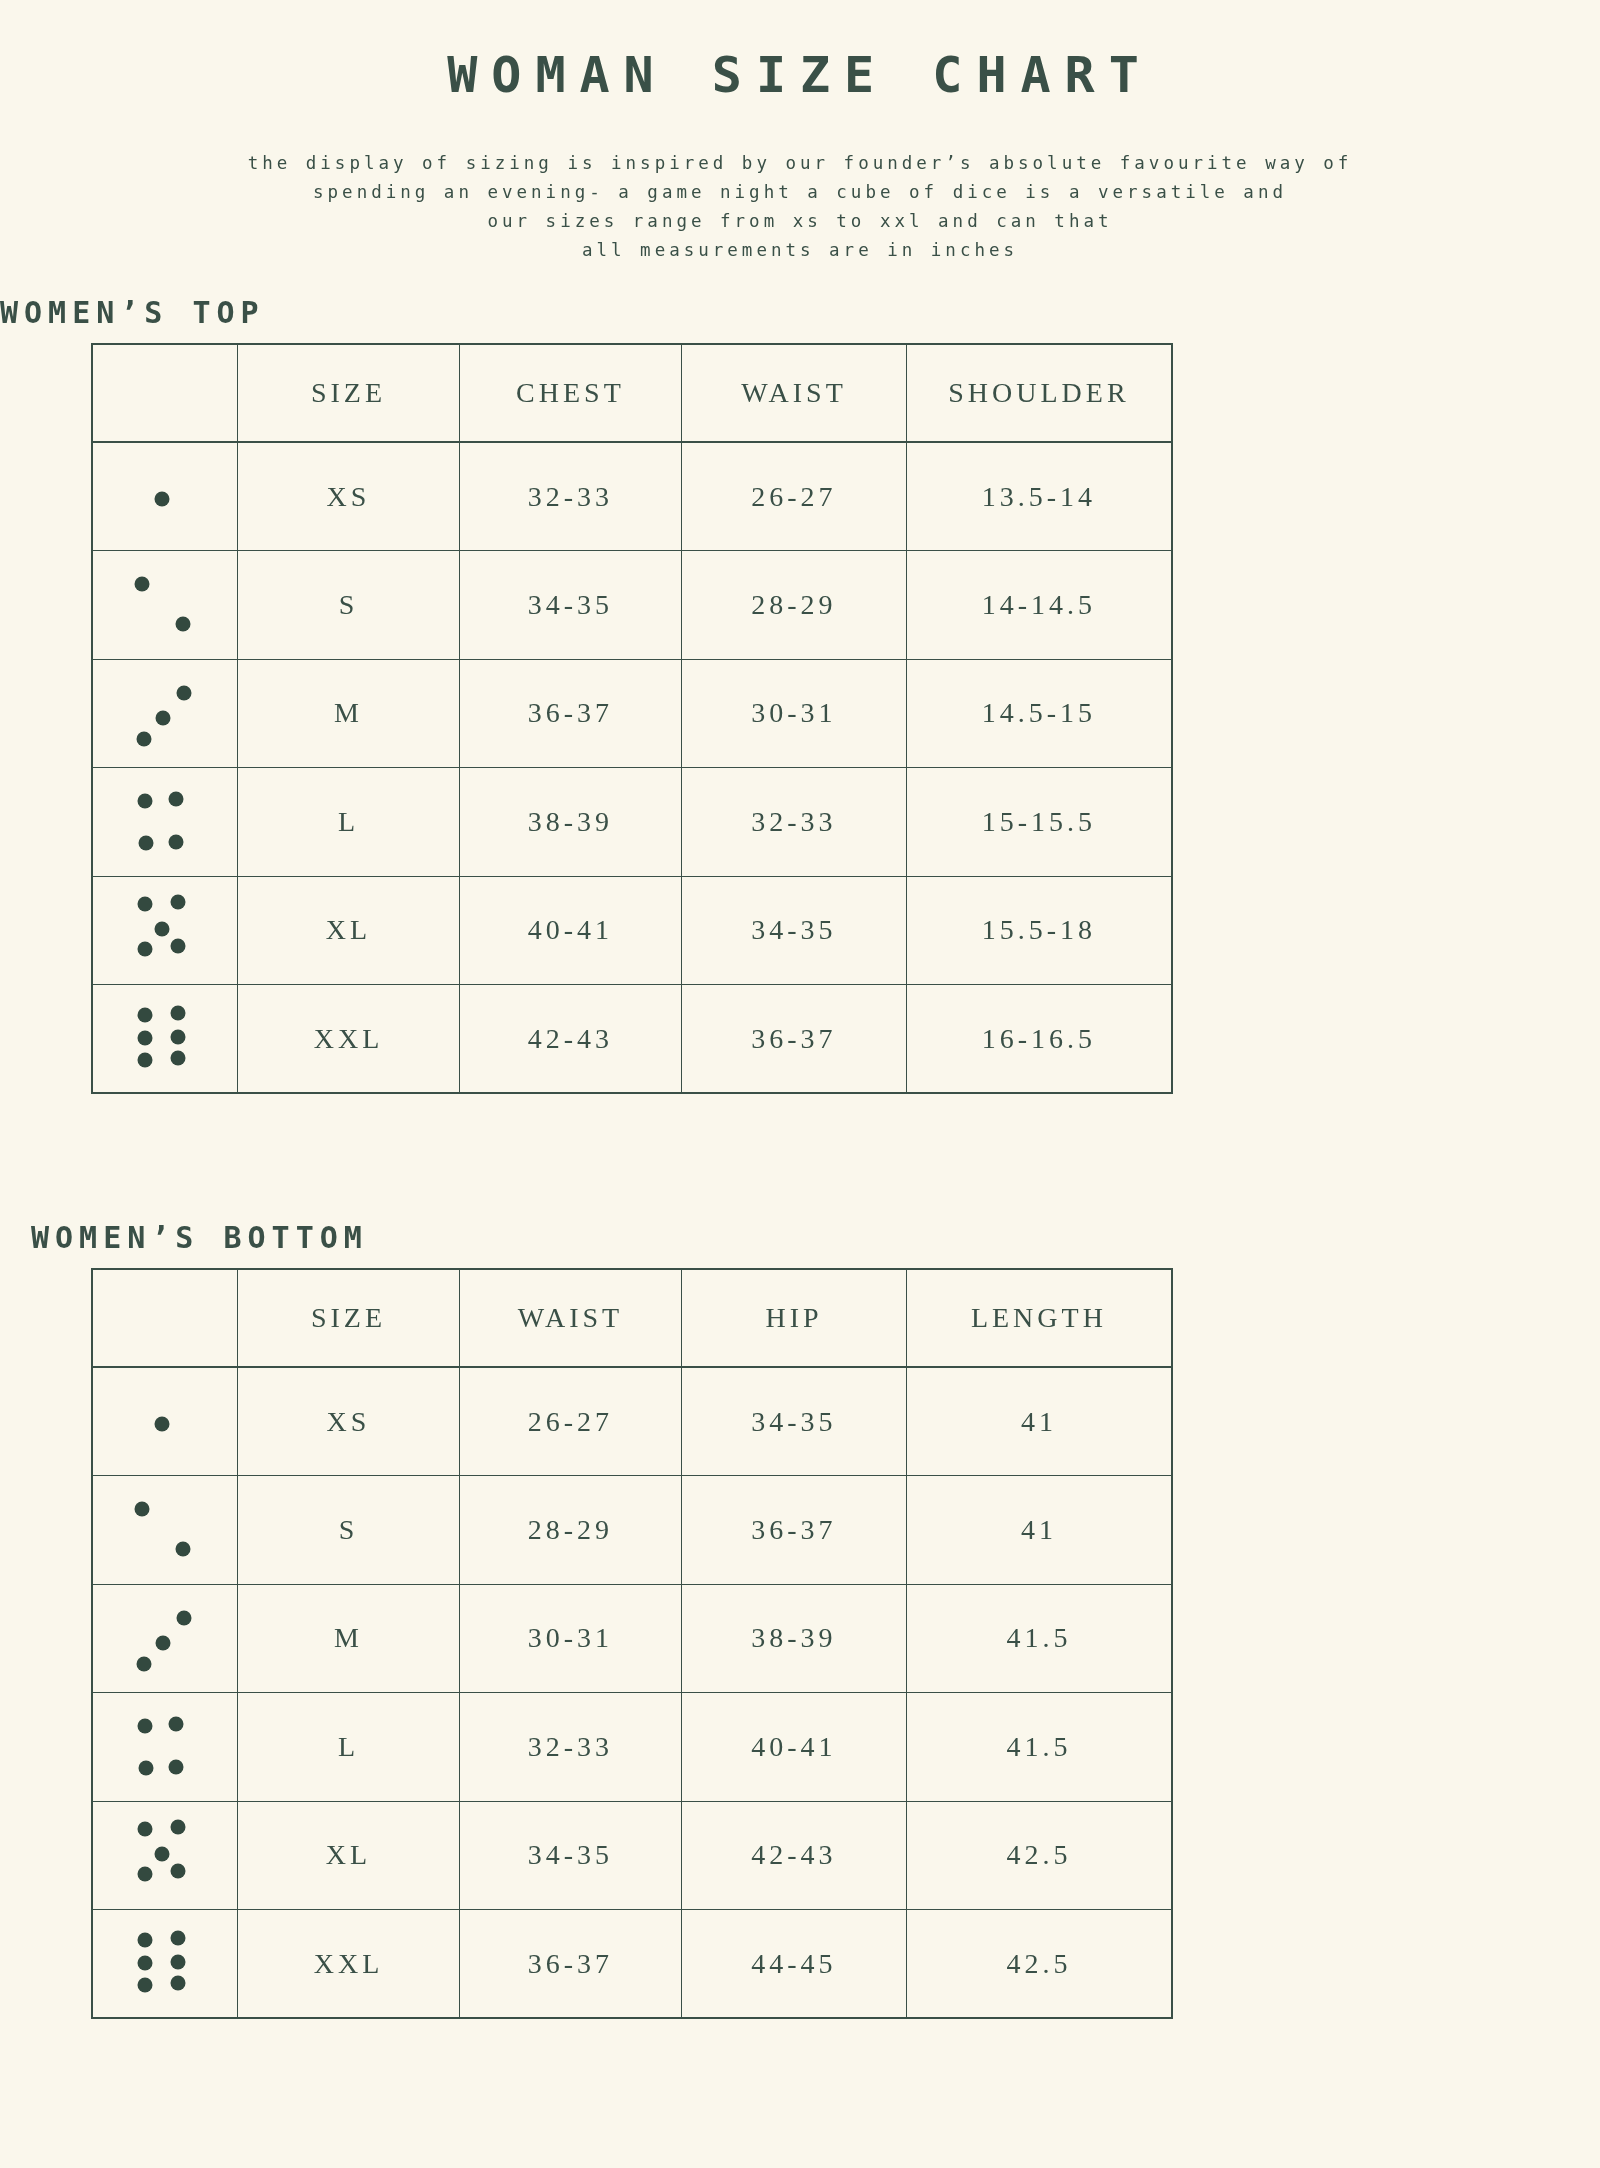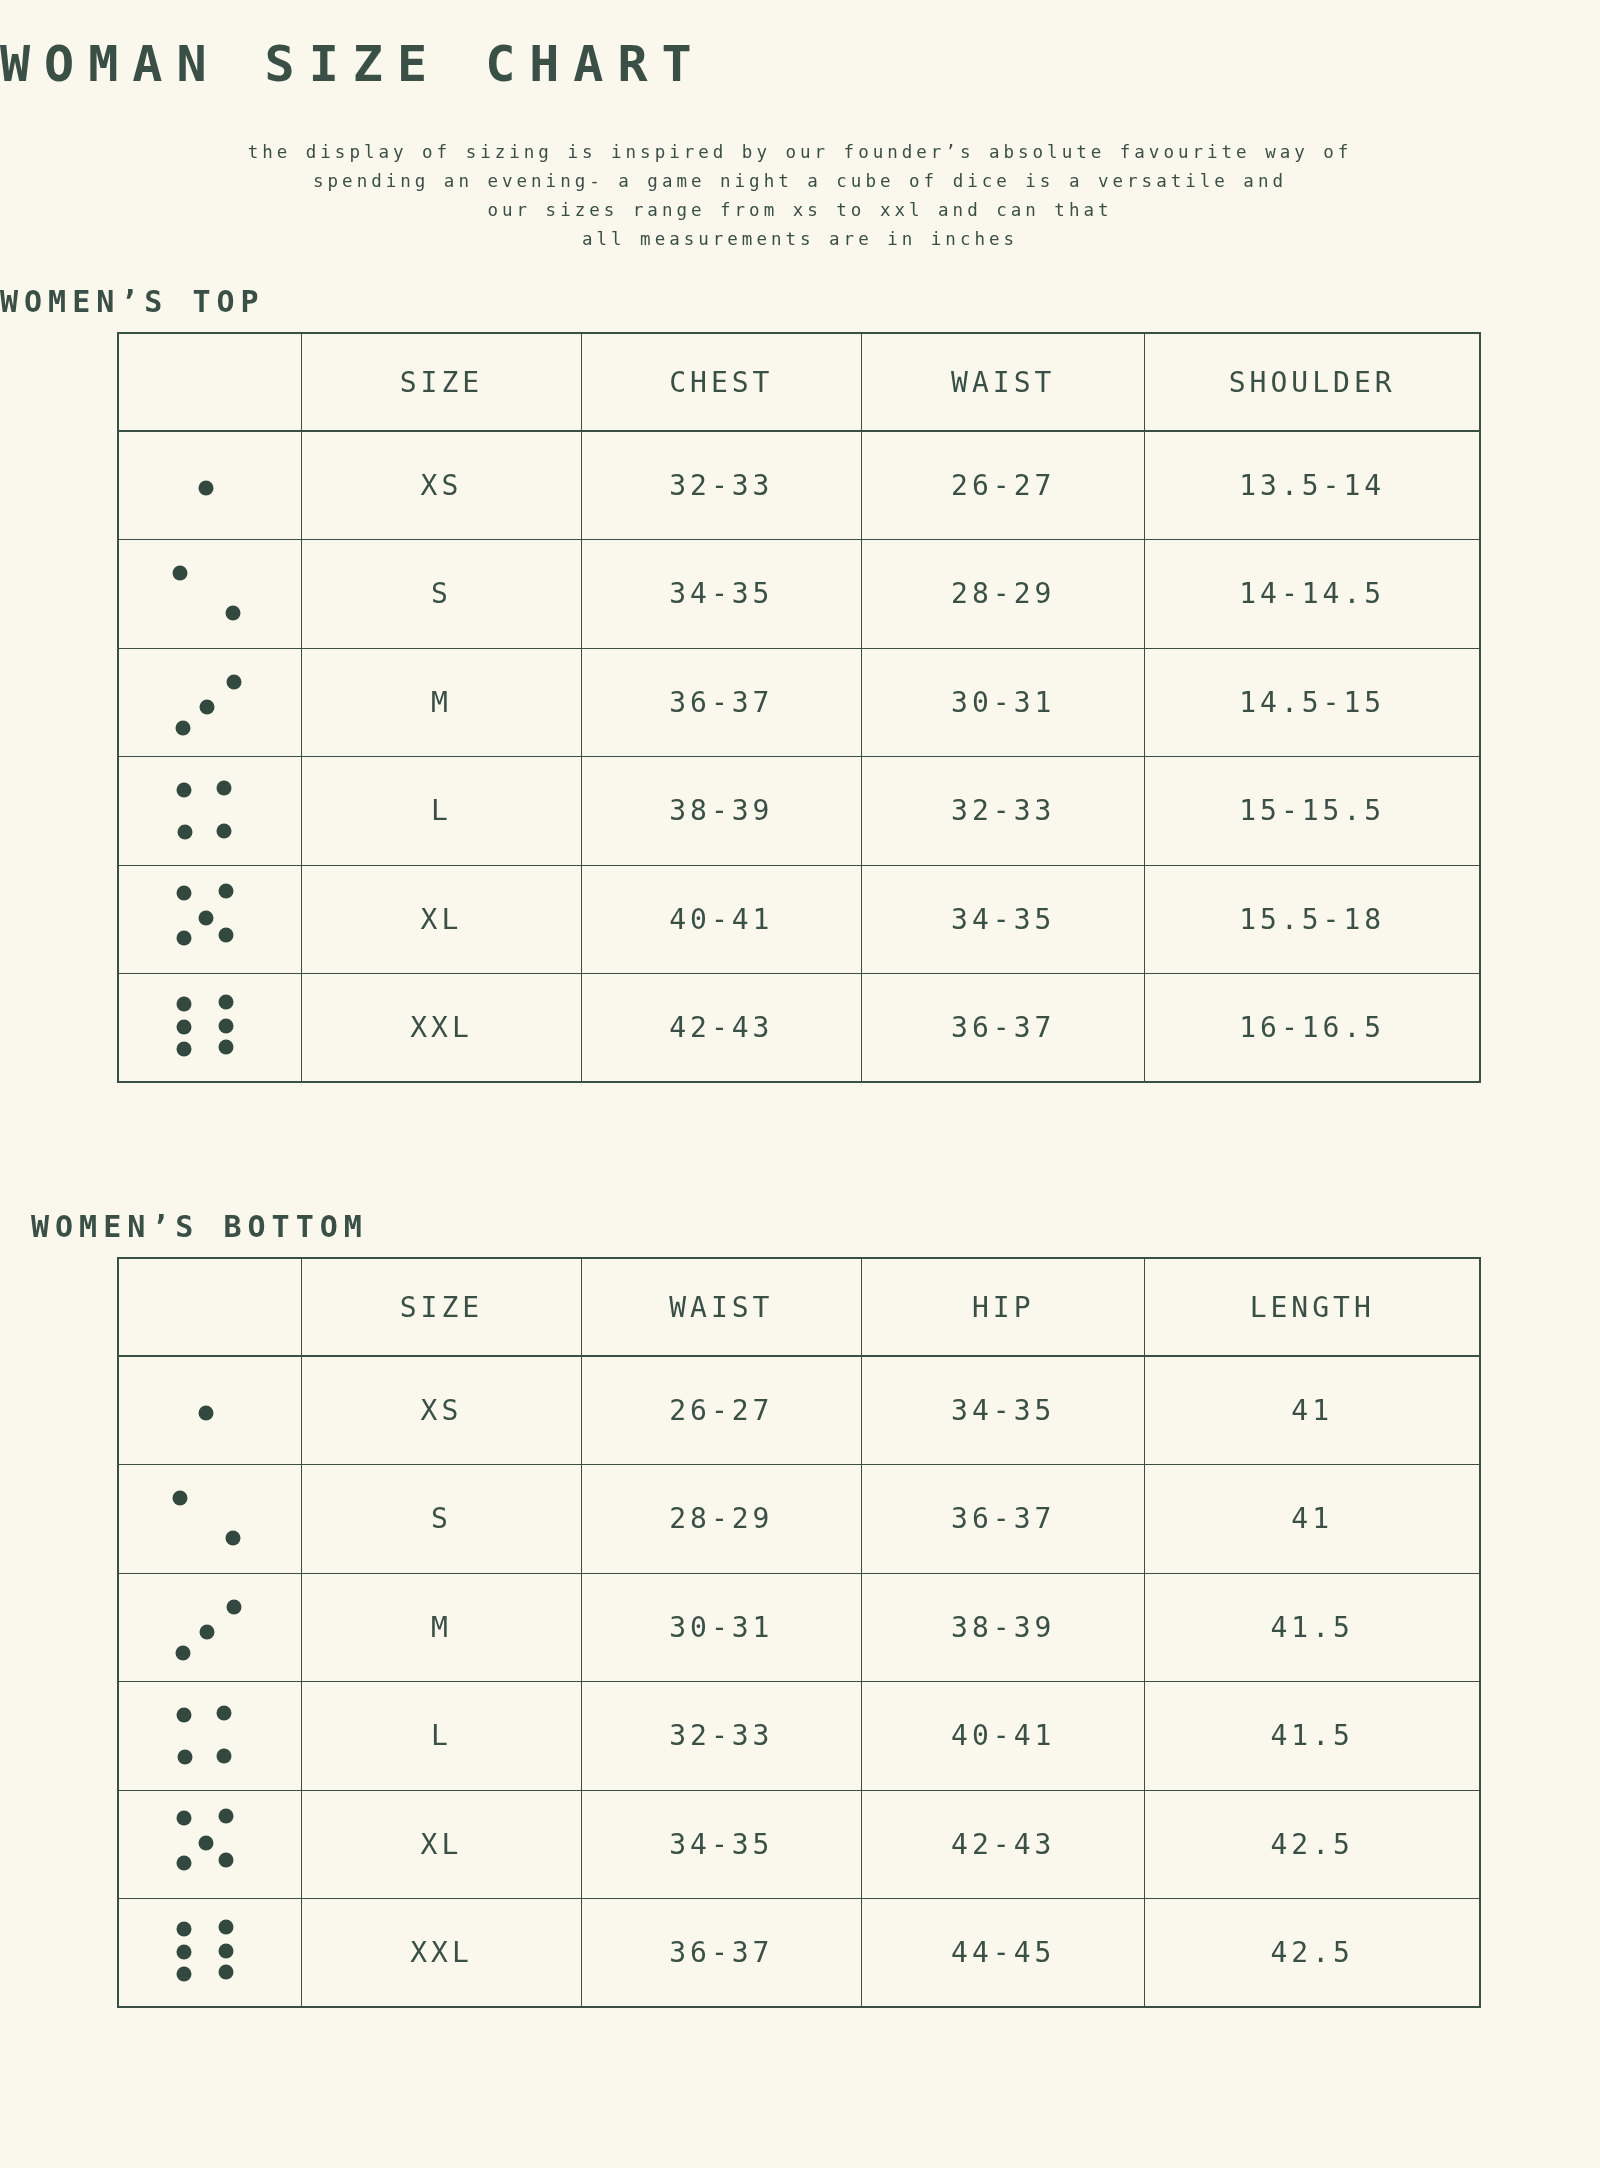--- a/index.html
+++ b/index.html
@@ -10,22 +10,22 @@
   *{margin:0;padding:0;box-sizing:border-box;}
   html,body{background:var(--bg);}
   body{
     width:1600px;height:2168px;
     overflow:hidden;
     font-family:"DejaVu Sans Mono","Liberation Mono",monospace;
     color:var(--ink);
     position:relative;
   }
   .page-title{
-    margin-top:34px;
-    text-align:left;
+    margin-top:45px;
+    text-align:center;
     font-size:50px;
     font-weight:700;
     letter-spacing:14px;
     line-height:60px;
   }
   .intro{
     margin-top:44px;
     text-align:center;
     font-size:17.5px;
     letter-spacing:4px;
@@ -33,25 +33,26 @@
   }
   .section-heading{
     font-size:30px;
     font-weight:700;
     letter-spacing:6px;
     line-height:36px;
   }
   .section-heading.top{margin-top:30px;}
   .section-heading.bottom{margin-top:126px;padding-left:31px;}
   .size-table{
-    margin:12px 0 0 117px;
-    width:1364px;
+    margin:12px 0 0 91px;
+    width:1082px;
     border-collapse:collapse;
     table-layout:fixed;
     border:2.5px solid var(--ink);
+    font-family:Liberation Serif, serif;
   }
   .size-table col.c-dice{width:13.5%;}
   .size-table col.c-size{width:20.5%;}
   .size-table col.c-a{width:20.6%;}
   .size-table col.c-b{width:20.8%;}
   .size-table col.c-c{width:24.6%;}
   .size-table th,.size-table td{
     border:1.5px solid var(--ink);
     text-align:center;
     vertical-align:middle;

